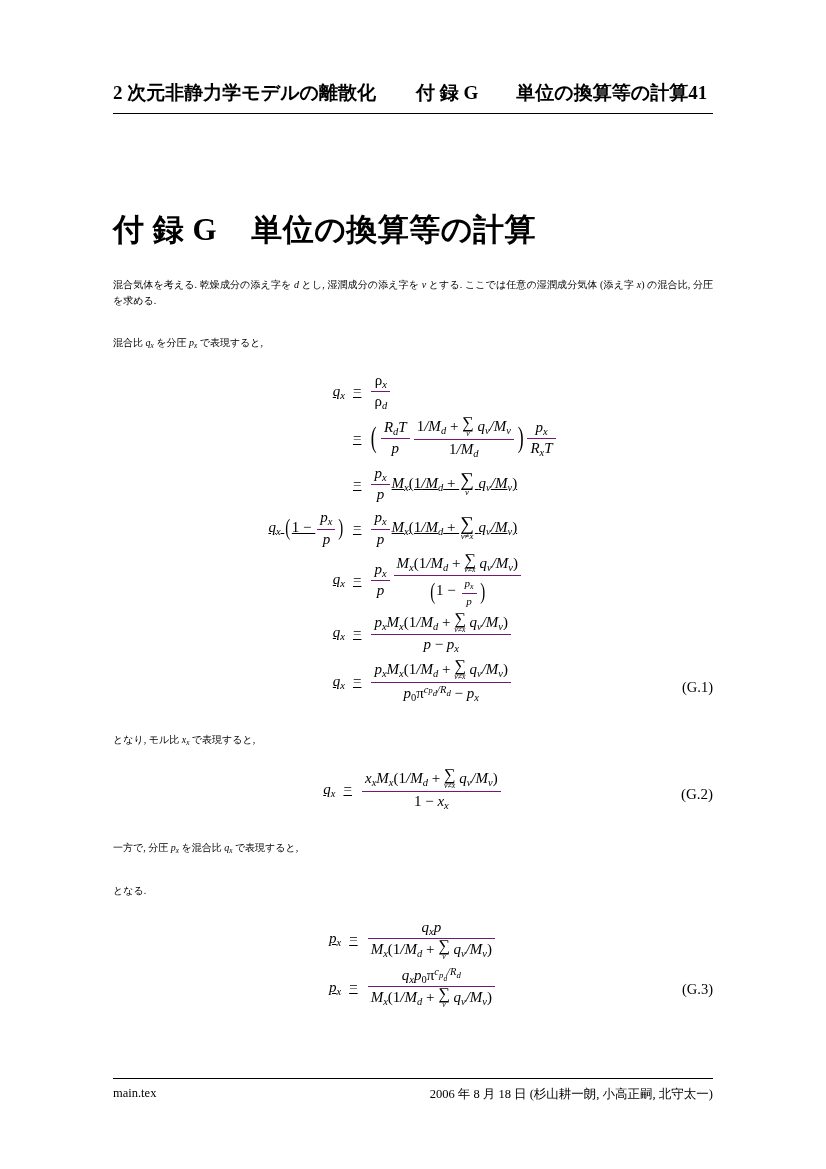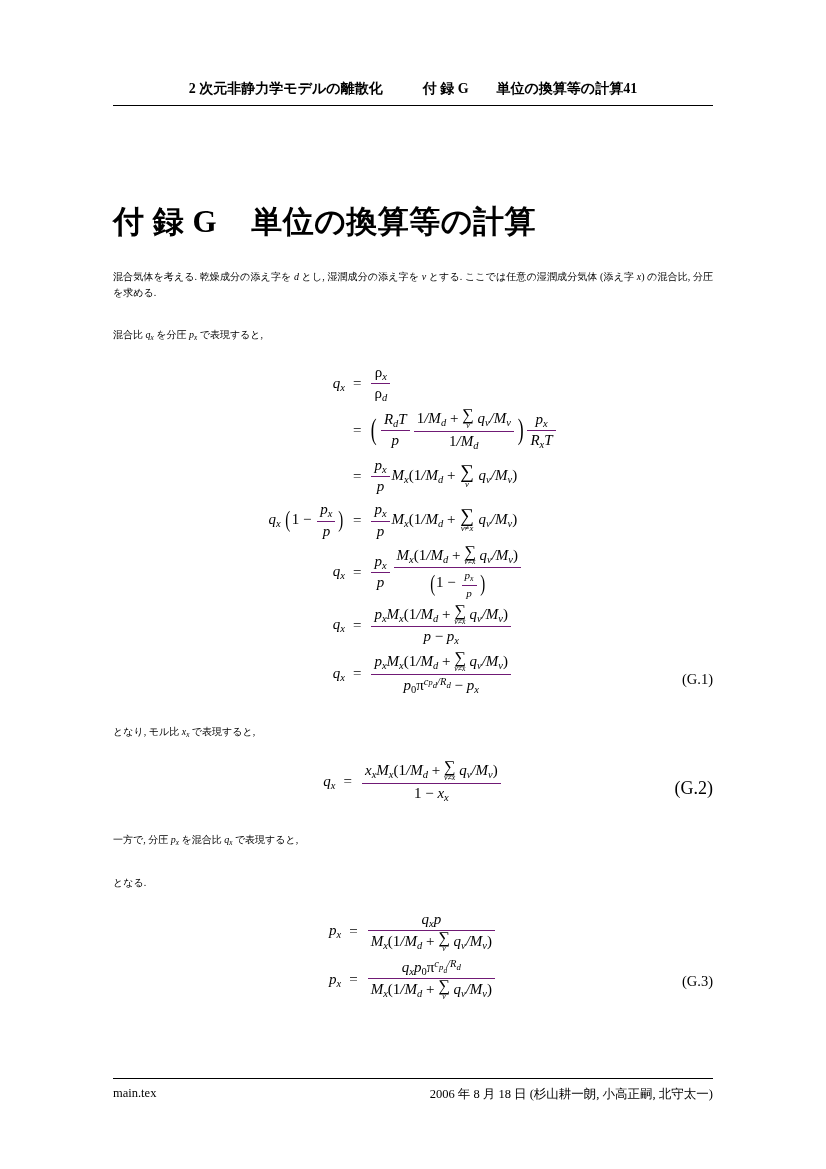--- a/index.html
+++ b/index.html
@@ -24,23 +24,23 @@
   .content {
     position: absolute;
     left: 113px;
     top: 80px;
     width: 600px;
   }
 
   
   .runhead {
     display: flex;
-    justify-content: center;
+    justify-content: flex-start;
     align-items: baseline;
-    font-size: 14px;
+    font-size: 19px;
     font-weight: bold;
     padding-bottom: 7px;
     border-bottom: 1.1px solid #000;
   }
   .runhead .left { white-space: nowrap; }
   .runhead .mid  { white-space: nowrap; margin-left: 40px; }
   .runhead .right { white-space: nowrap; }
 
   
   .apx-title {
@@ -72,39 +72,40 @@
 
   
   .mathblock {
     margin: 14px 0 0 0;
     position: relative;
     font-family: "Liberation Serif", serif;
   }
   table.eqn {
     border-collapse: collapse;
     margin: 16px auto;
+    text-decoration: underline;
   }
   table.eqn td {
     padding: 3px 4px;
     vertical-align: middle;
     font-size: 15px;
     white-space: nowrap;
   }
   td.lhs  { text-align: right; }
   td.rel  { text-align: center; padding-left: 8px; padding-right: 8px; }
   td.rhs  { text-align: left; }
   .tagcol {
     position: absolute;
     right: 0;
     font-size: 14.5px;
   }
   .eqtag-inline {
     position: absolute;
     right: 0;
-    font-size: 18px;
+    font-size: 15px;
   }
 
   
   .frac {
     display: inline-block;
     vertical-align: middle;
     text-align: center;
     margin: 0 2px;
   }
   .frac > .num {

